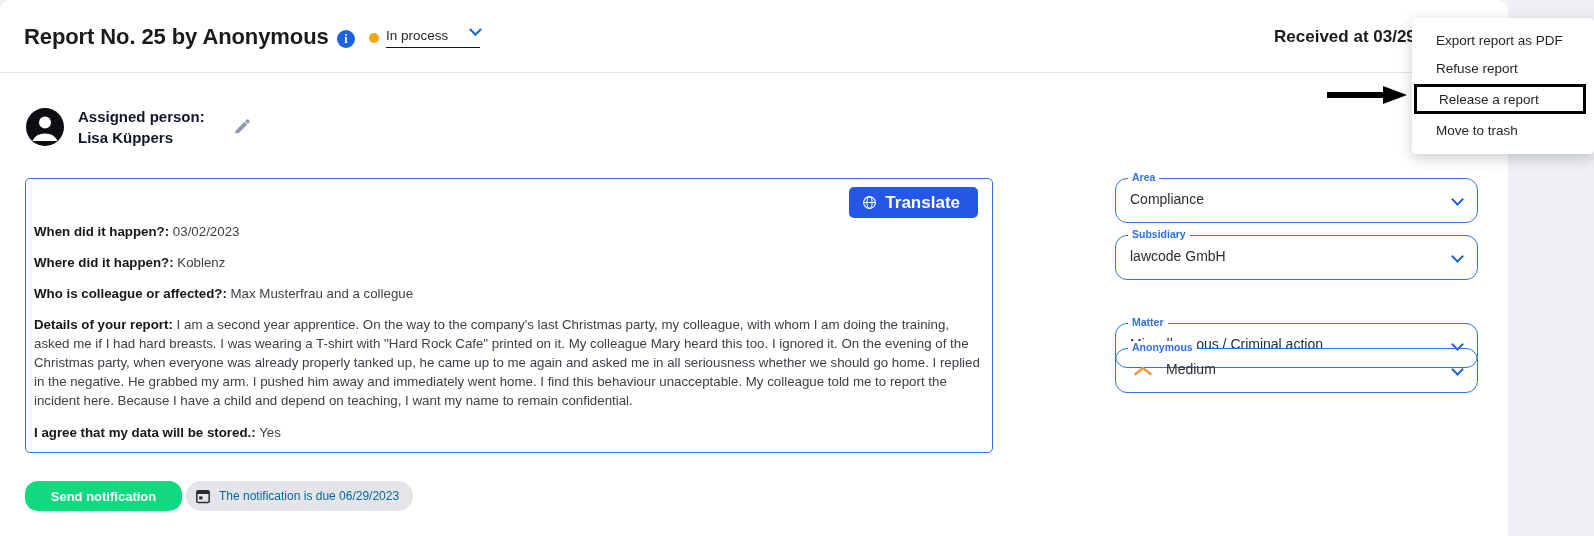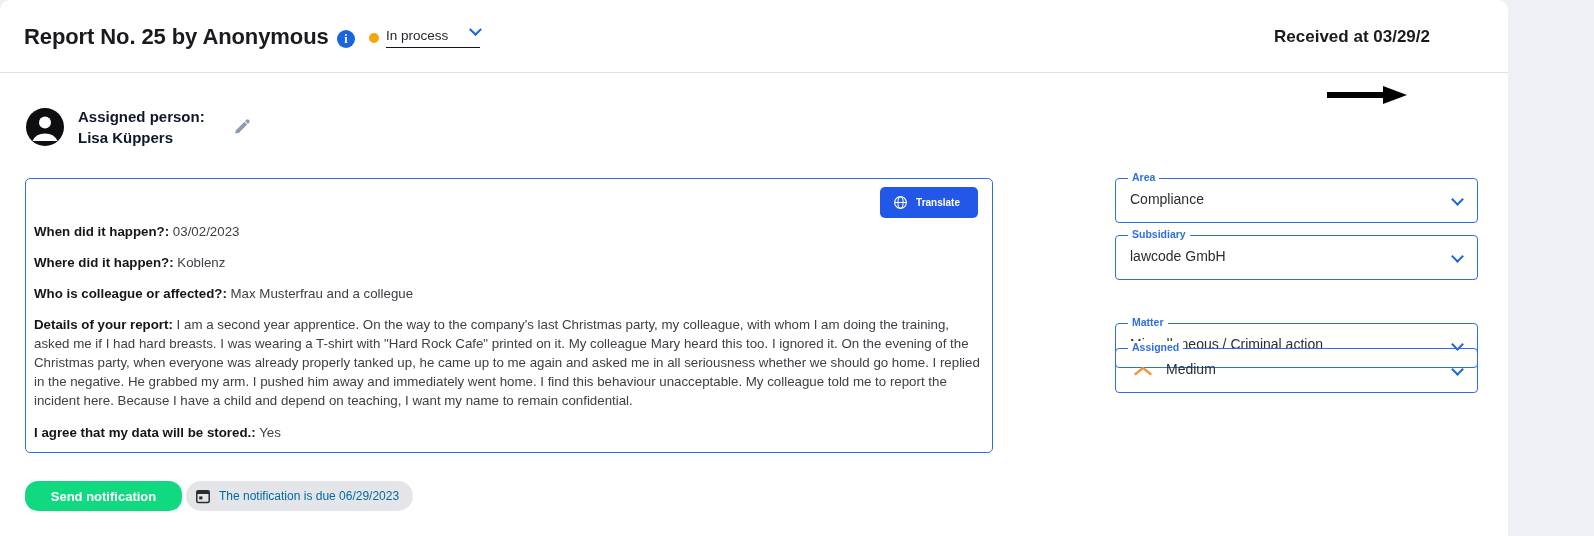--- a/index.html
+++ b/index.html
@@ -136,21 +136,21 @@
   }
   .translate-btn {
     position: absolute;
     right: 14px; top: 8px;
     height: 31px;
     padding: 0 18px 0 14px;
     background: #2357e8;
     color: #fff;
     border: none;
     border-radius: 5px;
-    font-size: 10px;
+    font-size: 17px;
     font-weight: bold;
     font-family: "Liberation Sans", sans-serif;
     display: flex;
     align-items: center;
     gap: 9px;
     cursor: pointer;
   }
   .globe-icon { width: 13px; height: 13px; flex: none; }
 
   .qa {
@@ -195,21 +195,21 @@
     color: #0369a1;
   }
   .cal-icon { width: 14px; height: 15px; flex: none; }
 
   
   .field {
     position: absolute;
     left: 1115px;
     width: 363px; height: 45px;
     border: 1.6px solid #2f6fe4;
-    border-radius: 4px;
+    border-radius: 12px;
     cursor: pointer;
   }
   #field0 { top: 178px; }
   #field1 { top: 235px; }
   #field2 { top: 291px; margin-top: 32px; }
   #field3 { top: 348px; }
   .field-label {
     position: absolute;
     left: 12px; top: -8px;
     padding: 0 4px;
@@ -363,29 +363,35 @@
       <span class="field-label">Subsidiary</span>
       <span class="field-value">lawcode GmbH</span>
       <span class="field-chev"></span>
     </div>
     <div class="field" id="field2">
       <span class="field-label">Matter</span>
       <span class="field-value">Miscellaneous / Criminal action</span>
       <span class="field-chev"></span>
     </div>
     <div class="field" id="field3">
-      <span class="field-label">Assigned</span>
+      <span class="field-label">Anonymous</span>
       <svg class="prio-icon" viewBox="0 0 18 10">
         <path d="M1.5 8 L9 2 L16.5 8" fill="none" stroke="#f2973f" stroke-width="2.4" stroke-linecap="round" stroke-linejoin="round"></path>
       </svg>
       <span class="field-value with-icon">Medium</span>
       <span class="field-chev"></span>
     </div>
 
   </div>
 
   <svg class="annot-arrow" viewBox="0 0 80 20">
     <line x1="0" y1="10" x2="60" y2="10" stroke="#000" stroke-width="6"></line>
     <path d="M56 1 L80 10 L56 19 Z" fill="#000"></path>
   </svg>
 
+  <div class="menu">
+    <div class="menu-item">Export report as PDF</div>
+    <div class="menu-item">Refuse report</div>
+    <div class="menu-item highlighted">Release a report</div>
+    <div class="menu-item">Move to trash</div>
+  </div>
 
 </div>
 
 </body></html>

